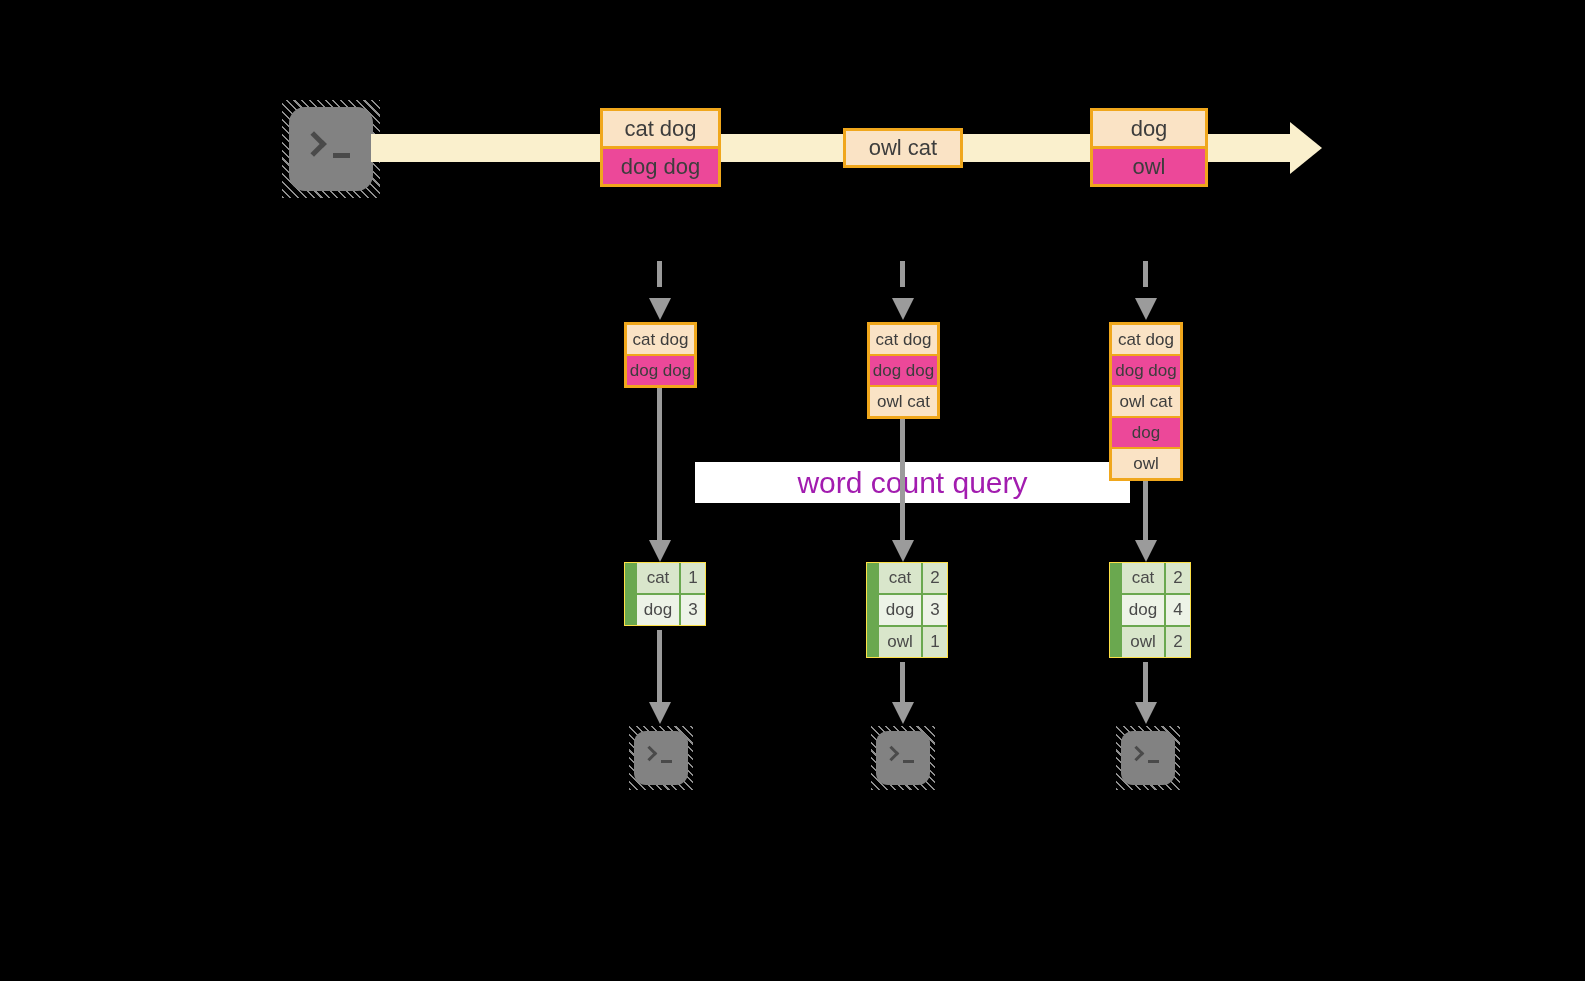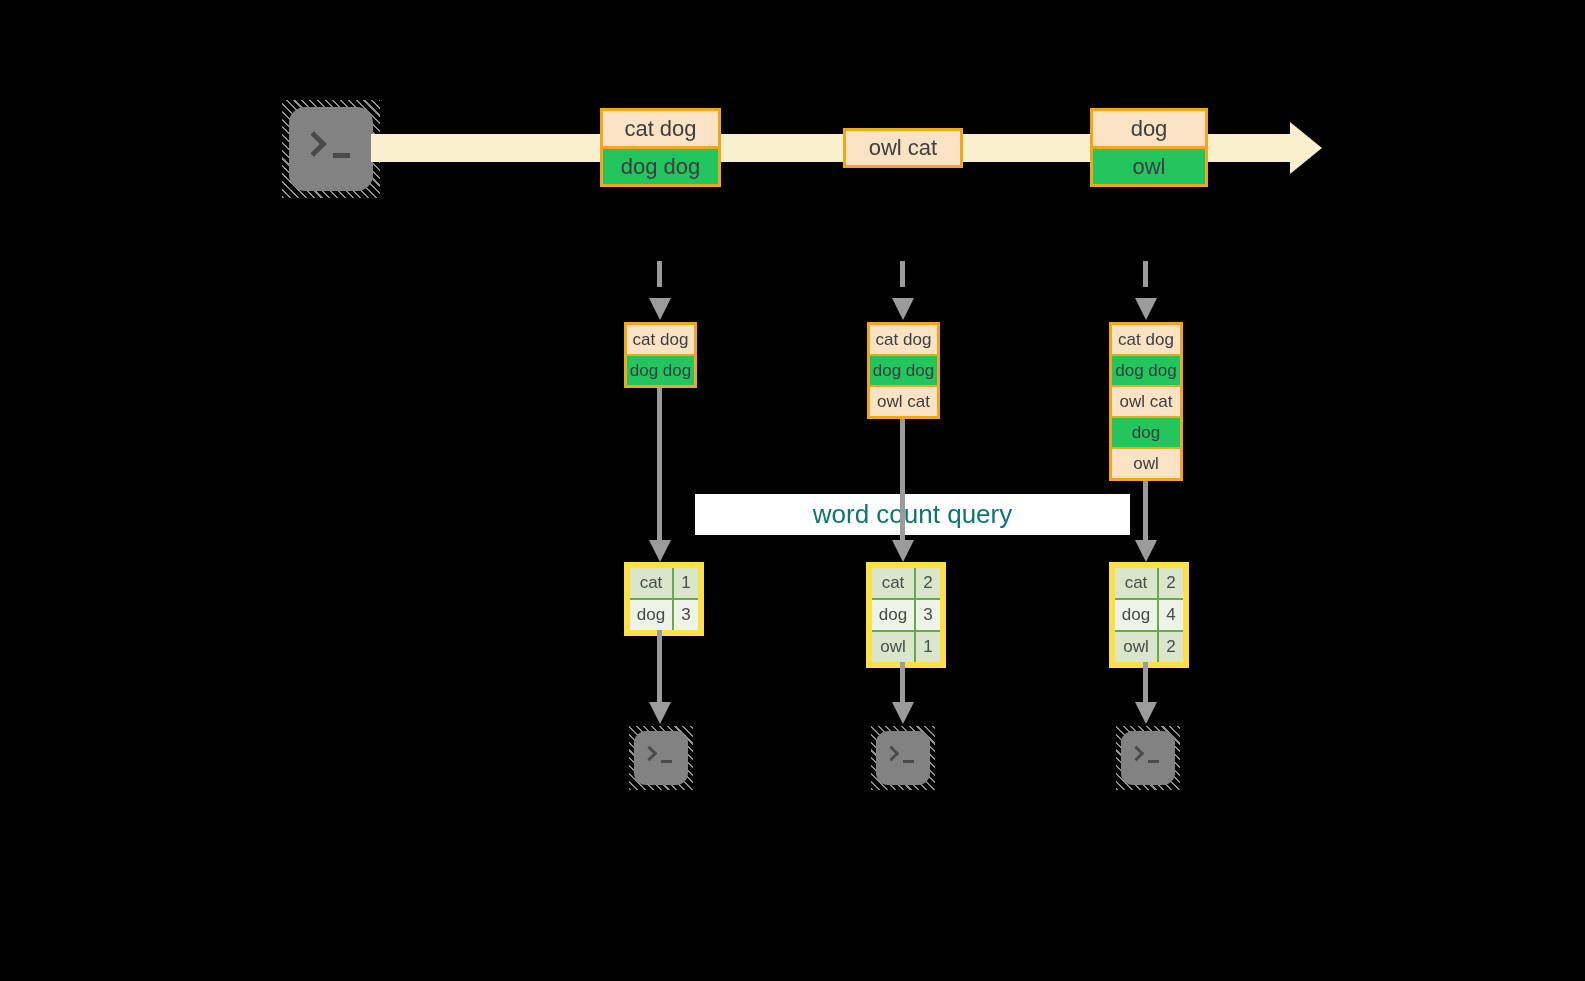--- a/index.html
+++ b/index.html
@@ -16,38 +16,38 @@
   .band{position:absolute;background:#faf0cd;z-index:1;}
   .band-head{position:absolute;width:0;height:0;border-top:26px solid transparent;
              border-bottom:26px solid transparent;border-left:32px solid #faf0cd;z-index:1;}
 
   
   .obox{position:absolute;border:3px solid #f0a71c;display:flex;flex-direction:column;z-index:2;box-sizing:border-box;}
   .ocell{display:flex;align-items:center;justify-content:center;color:#3d3d3d;}
   .ocell.sep{border-top:3px solid #f0a71c;}
   .ocell.sep2{border-top:2px solid #f0a71c;}
   .dark{background:#fae3c5;}
-  .light{background:#22c55e;}
+  .light{background:#ec4899;}
   .fs22{font-size:22px;flex:1;}
   .fs17{font-size:17px;height:29px;flex:none;}
 
   
   .vline{position:absolute;width:5px;background:#9b9b9b;z-index:3;}
   .vdash{position:absolute;width:5px;z-index:3;
          background:repeating-linear-gradient(to bottom,#9b9b9b 0 26px,transparent 26px 38px);}
   .head{position:absolute;width:0;height:0;border-left:11px solid transparent;
         border-right:11px solid transparent;border-top:22px solid #9b9b9b;z-index:3;}
 
   
   .qband{position:absolute;left:695px;top:462px;width:435px;height:41px;background:#ffffff;z-index:1;
-         display:flex;align-items:center;justify-content:center;font-size:26px;color:#0f766e;margin-top:32px;}
+         display:flex;align-items:center;justify-content:center;font-size:30px;color:#a21caf;}
 
   
   .gtable{position:absolute;display:grid;grid-template-columns:42px 24px;grid-auto-rows:30px;gap:2px;
-          border:6px solid #fde047;background:#6aa84f;z-index:2;box-sizing:content-box;}
+          border:1px solid #fde047;background:#6aa84f;z-index:2;box-sizing:content-box;padding-left:12px;}
   .gcell{display:flex;align-items:center;justify-content:center;font-size:17px;color:#4a4a4a;}
   .even{background:#d9e6cb;}
   .odd{background:#edf3e7;}
 </style>
 </head>
 <body>
 
 <div class="canvas">
 
   <div class="term" style="left:282px;top:100px;width:98px;height:98px;">

